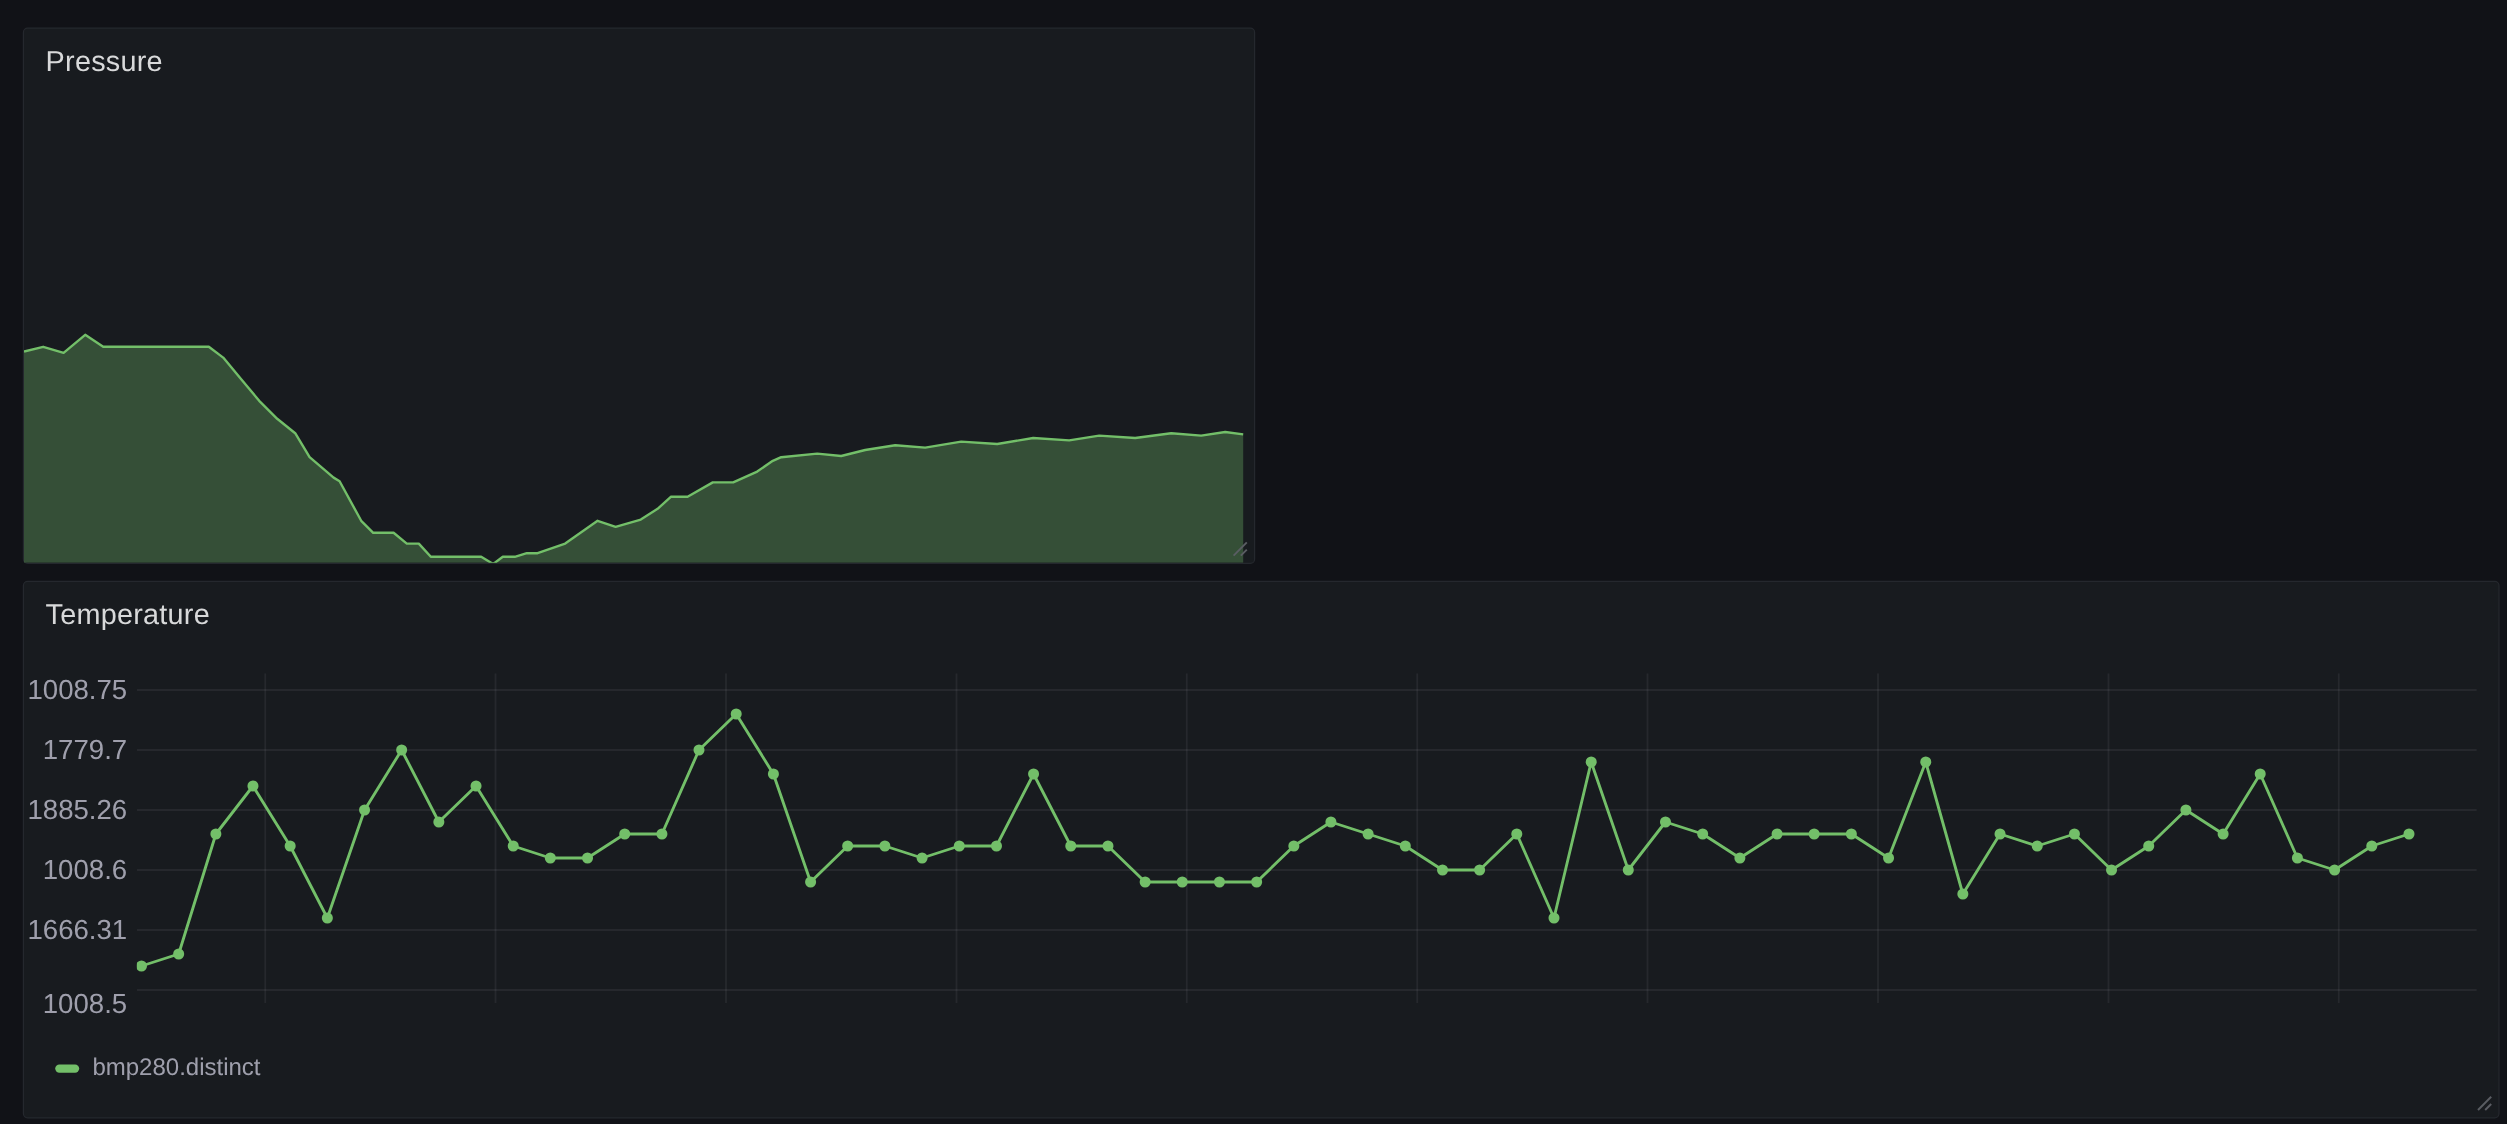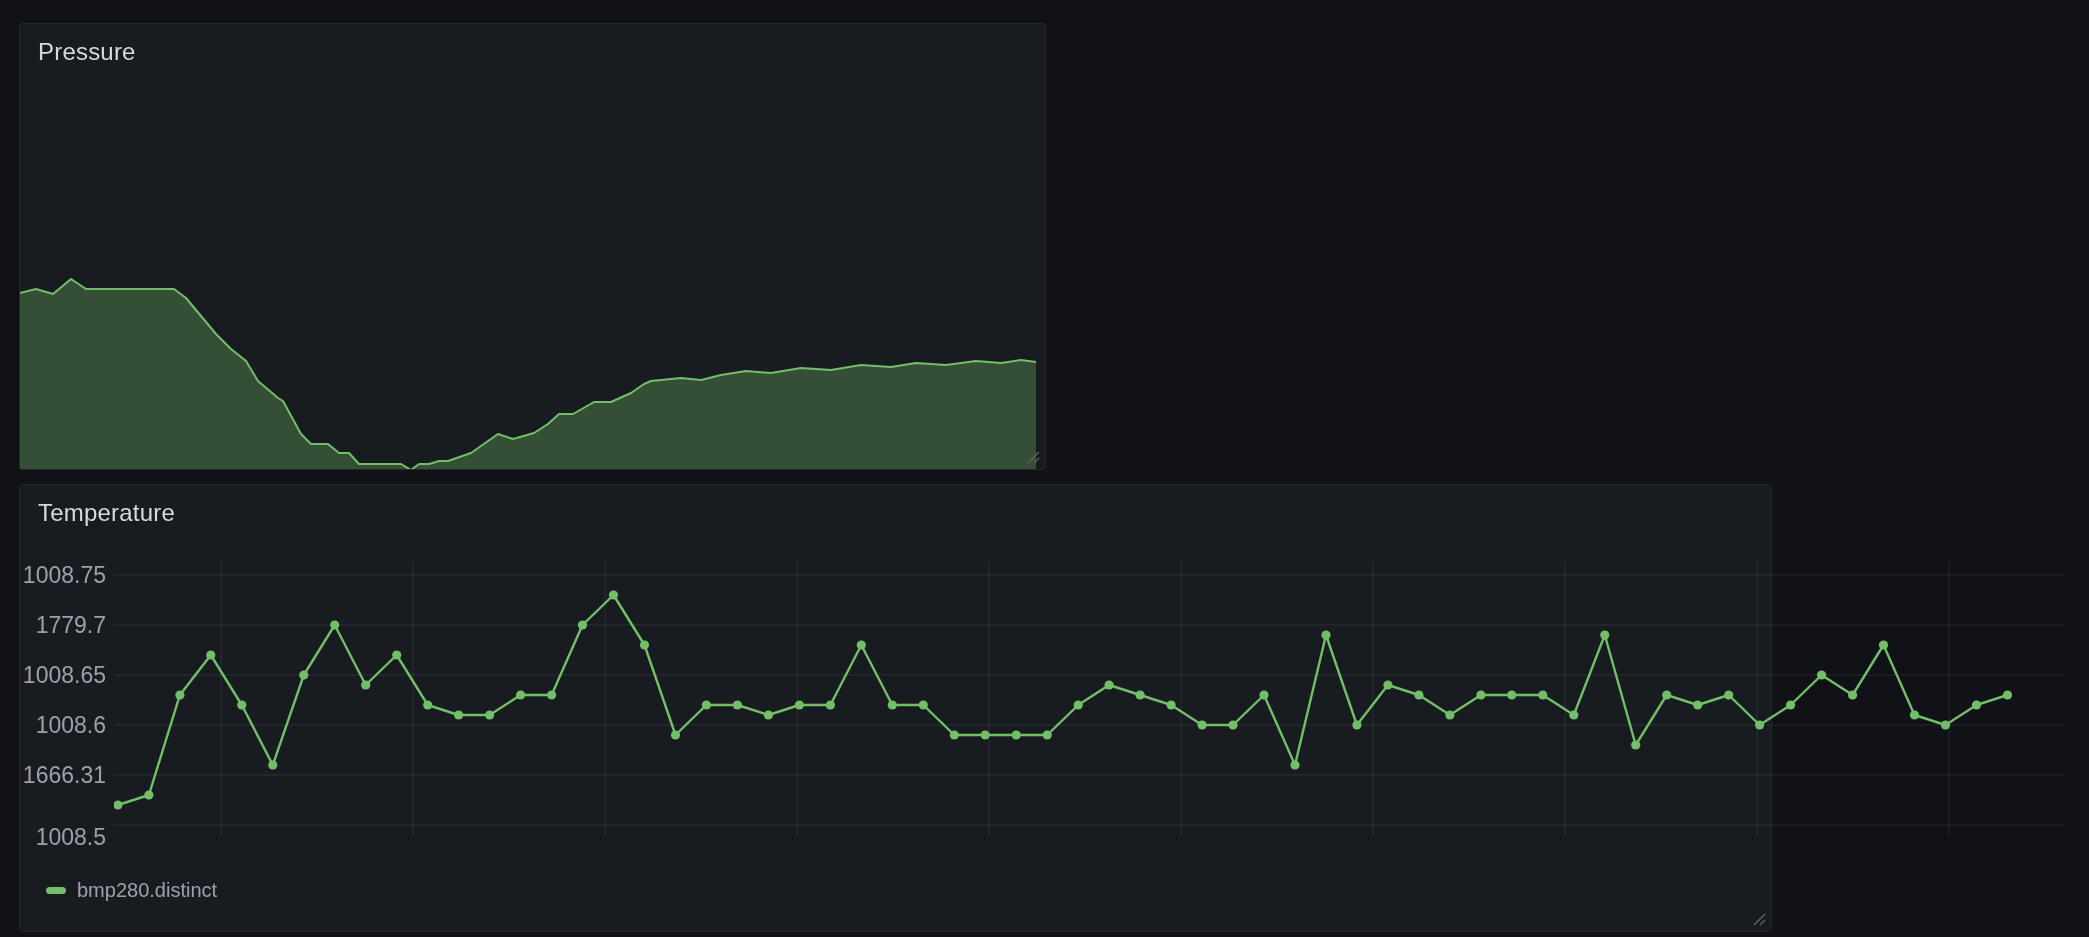--- a/index.html
+++ b/index.html
@@ -8,21 +8,21 @@
     --text-primary:#d8d9da; --text-secondary:rgba(204,204,220,0.75);
     --grid:rgba(204,204,220,0.08); --handle:#5a5d63;
   }
   *{margin:0;padding:0;box-sizing:border-box;}
   html,body{background:var(--page-bg);}
   body{font-family:"Liberation Sans","DejaVu Sans",sans-serif;}
   .page{position:relative;width:2089px;height:937px;background:var(--page-bg);overflow:hidden;}
   .panel{position:absolute;background:var(--panel-bg);border:1px solid var(--panel-border);border-radius:4px;text-align:center;}
   #panel-pressure{left:19px;top:23px;width:1027px;height:447px;}
   #panel-altitude{left:1057px;top:23px;width:1014px;height:447px;}
-  #panel-temperature{left:19px;top:484px;width:1753px;height:448px;}
+  #panel-temperature{left:19px;top:484px;width:2064px;height:448px;}
   .panel-title{position:absolute;left:18px;top:14px;font-size:24px;font-weight:500;
     color:var(--text-primary);letter-spacing:.2px;cursor:pointer;}
   .fill-svg{position:absolute;left:0;top:0;width:100%;height:100%;display:block;}
   .stat-value{position:absolute;left:509px;top:262px;transform:translate(-50%,-50%);
     font-size:168px;font-weight:500;color:var(--green);line-height:1;letter-spacing:2px;}
   .gauge-value{position:absolute;left:481px;top:370px;transform:translate(-50%,-50%);
     font-size:94px;font-weight:500;color:var(--green);line-height:1;}
   .resize-handle{position:absolute;right:5px;bottom:5px;width:16px;height:16px;cursor:nwse-resize;}
   .plot{position:absolute;left:94px;top:76px;width:1950px;height:275px;cursor:crosshair;}
   .yaxis{position:absolute;left:0;top:76px;width:86px;height:275px;}
@@ -51,21 +51,21 @@
       <line x1="10" y1="15" x2="15" y2="10" stroke="var(--handle)" stroke-width="1.6"></line>
     </svg>
   </section>
 
 
   <section class="panel" id="panel-temperature">
     <h2 class="panel-title">Temperature</h2>
     <div class="yaxis">
         <div class="ytick" style="top: 14px;">1008.75</div>
         <div class="ytick" style="top: 64px;">1779.7</div>
-        <div class="ytick" style="top: 114px;">1008.65</div>
+        <div class="ytick" style="top: 114px;">1885.26</div>
         <div class="ytick" style="top: 164px;">1008.6</div>
         <div class="ytick" style="top: 214px;">1666.31</div>
         <div class="ytick" style="top: 276px;">1008.5</div>
       </div>
     <svg class="plot" viewBox="0 0 1950 275" width="1950" height="275" preserveAspectRatio="none">
         <line x1="107.05499999999999" y1="0" x2="107.05499999999999" y2="275" stroke="rgba(204,204,220,0.08)" stroke-width="1.5"></line>
         <line x1="298.935" y1="0" x2="298.935" y2="275" stroke="rgba(204,204,220,0.08)" stroke-width="1.5"></line>
         <line x1="491.01000000000005" y1="0" x2="491.01000000000005" y2="275" stroke="rgba(204,204,220,0.08)" stroke-width="1.5"></line>
         <line x1="683.085" y1="0" x2="683.085" y2="275" stroke="rgba(204,204,220,0.08)" stroke-width="1.5"></line>
         <line x1="874.965" y1="0" x2="874.965" y2="275" stroke="rgba(204,204,220,0.08)" stroke-width="1.5"></line>

